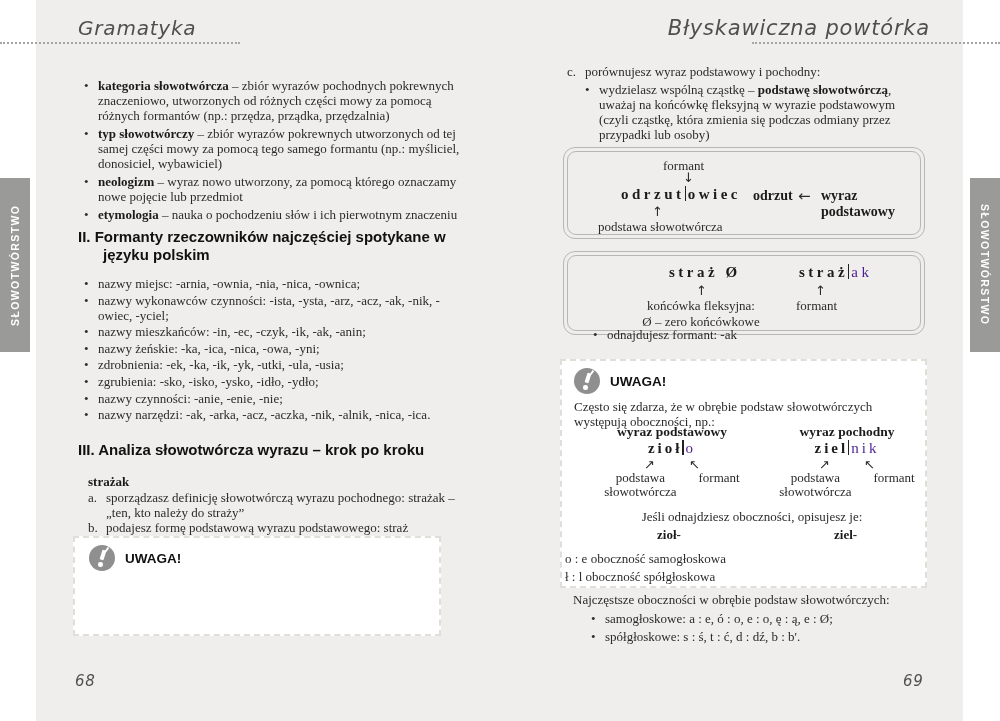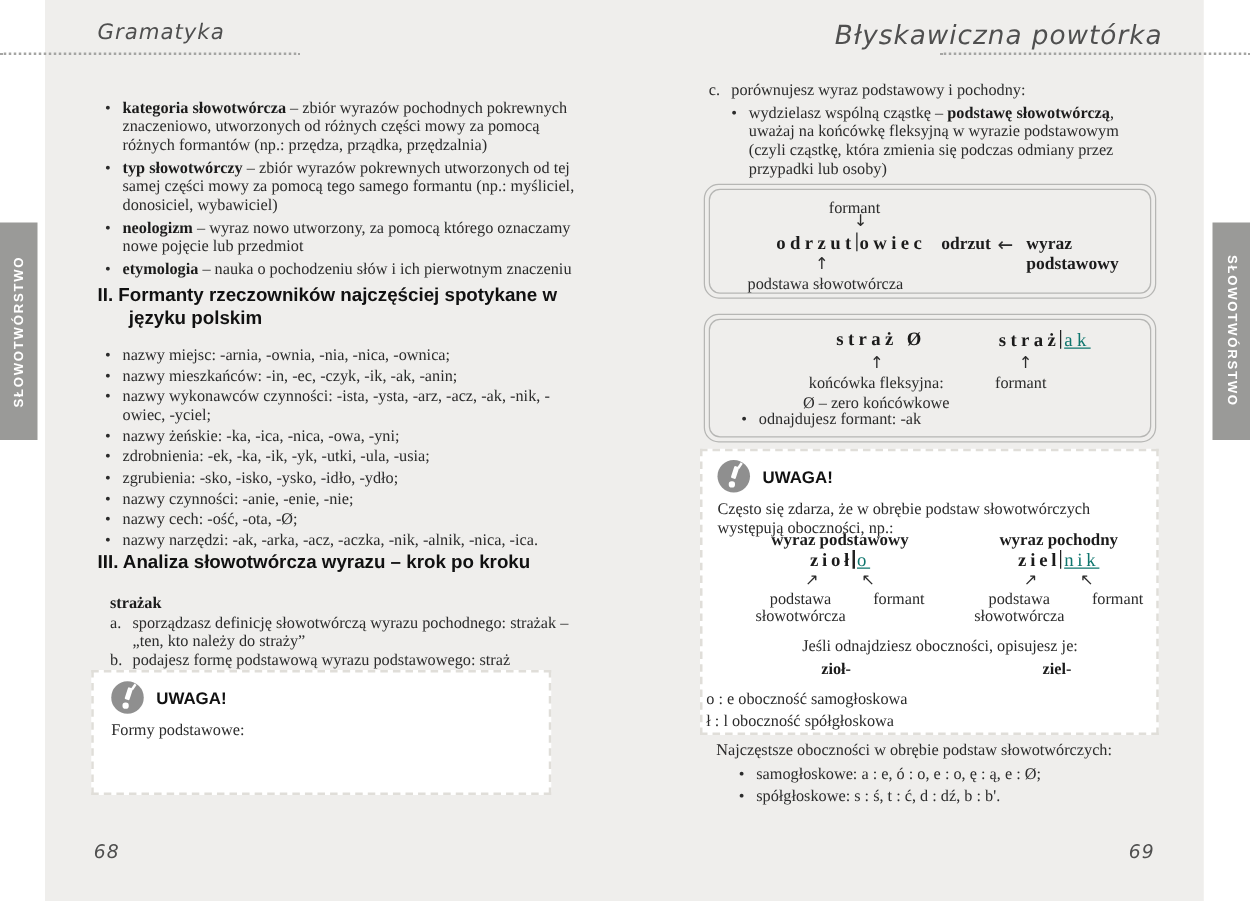--- a/index.html
+++ b/index.html
@@ -1,21 +1,21 @@
 <!DOCTYPE html>
 <html><head>
 <meta charset="utf-8">
 <style>
   html,body{margin:0;padding:0;}
   .canvas{position:relative;width:1000px;height:721px;background:#ffffff;overflow:hidden;
           font-family:"Liberation Serif","DejaVu Serif",serif;color:#2b2b2b;}
   .spread-bg{position:absolute;left:36px;top:0;width:927px;height:721px;background:#efeeec;}
   
   .hand{font-family:"DejaVu Sans",sans-serif;font-style:italic;color:#4f4f4f;letter-spacing:0.8px;}
-  .header-left{position:absolute;left:78px;top:16px;font-size:17px;}
+  .header-left{position:absolute;left:78px;top:16px;font-size:20px;}
   .header-right{position:absolute;right:70px;top:16px;font-size:21px;}
   .rule{position:absolute;top:42px;border-top:2px dotted #a5a5a3;height:0;}
   .rule-left{left:0;width:240px;}
   .rule-right{left:752px;width:248px;}
   .pagenum{position:absolute;top:672px;font-size:15px;}
   .pn-left{left:75px;text-align:right;}
   .pn-right{left:903px;}
   
   .tab{position:absolute;top:178px;width:30px;height:174px;background:#9a9a98;color:#ffffff;
        font-family:"Liberation Sans",sans-serif;font-weight:bold;font-size:10.5px;letter-spacing:1.4px;
@@ -41,21 +41,21 @@
   .uwaga-icon{width:26px;height:26px;border-radius:50%;background:#8f8f8f;position:relative;flex:0 0 26px;}
   .uwaga-icon .bar{position:absolute;left:12px;top:5px;width:4px;height:10px;background:#fff;transform:rotate(18deg);border-radius:1px;}
   .uwaga-icon .dot{position:absolute;left:9px;top:17px;width:4.5px;height:4.5px;background:#fff;border-radius:50%;}
   .uwaga-icon .tick{position:absolute;left:17px;top:2px;width:2px;height:5px;background:#fff;transform:rotate(35deg);}
   .note-title{font-family:"Liberation Sans",sans-serif;font-weight:bold;font-size:13.5px;color:#111;}
   
   .dbox{position:absolute;border:1px solid #b6b6b4;border-radius:12px;padding:3px;box-sizing:border-box;}
   .dbox-in{position:relative;border:1px solid #b6b6b4;border-radius:9px;width:100%;height:100%;box-sizing:border-box;}
   
   .sw{font-weight:bold;font-size:15px;letter-spacing:3.5px;color:#1b1b1b;white-space:nowrap;}
-  .sw .lt{font-weight:normal;color:#0f766e;text-decoration:underline;}
+  .sw .lt{font-weight:normal;color:#4c1d95;}
   .vb{display:inline-block;width:1.2px;height:15px;background:#222;margin:0 2px 0 0;vertical-align:-2px;}
   .dlabel{font-size:13px;color:#2b2b2b;}
   .ar{font-family:"DejaVu Sans",sans-serif;font-size:13px;color:#2b2b2b;line-height:1;}
   .ar-down::before{content:"↓";}
   .ar-up::before{content:"↑";}
   .ar-left::before{content:"←";letter-spacing:-1px;}
   .ar-ne::before{content:"↗";}
   .ar-nw::before{content:"↖";}
   
   .mini{position:absolute;width:170px;text-align:center;}
@@ -82,27 +82,26 @@
     <li><b>kategoria słowotwórcza</b><span> – zbiór wyrazów pochodnych pokrewnych znaczeniowo, utworzonych od różnych części mowy za pomocą różnych formantów (np.: przędza, prządka, przędzalnia)</span></li>
     <li><b>typ słowotwórczy</b><span> – zbiór wyrazów pokrewnych utworzonych od tej samej części mowy za pomocą tego samego formantu (np.: myśliciel, donosiciel, wybawiciel)</span></li>
     <li><b>neologizm</b><span> – wyraz nowo utworzony, za pomocą którego oznaczamy nowe pojęcie lub przedmiot</span></li>
     <li><b>etymologia</b><span> – nauka o pochodzeniu słów i ich pierwotnym znaczeniu</span></li>
   </ul>
 
   <div class="h2 abs" style="left:78px;top:228px;width:372px;">II. Formanty rzeczowników najczęściej spotykane w języku polskim</div>
 
   <ul class="dotlist tight abs body-text" style="left:82px;top:276px;width:390px;">
     <li>nazwy miejsc: -arnia, -ownia, -nia, -nica, -ownica;</li>
+    <li>nazwy wykonawców czynności: -ista, -ysta, -arz, -acz, -ak, -nik, -owiec, -yciel;</li>
     <li>nazwy mieszkańców: -in, -ec, -czyk, -ik, -ak, -anin;</li>
-    <li>nazwy wykonawców czynności: -ista, -ysta, -arz, -acz, -ak, -nik, -owiec, -yciel;</li>
     <li>nazwy żeńskie: -ka, -ica, -nica, -owa, -yni;</li>
     <li>zdrobnienia: -ek, -ka, -ik, -yk, -utki, -ula, -usia;</li>
     <li>zgrubienia: -sko, -isko, -ysko, -idło, -ydło;</li>
     <li>nazwy czynności: -anie, -enie, -nie;</li>
-    <li>nazwy cech: -ość, -ota, -Ø;</li>
     <li>nazwy narzędzi: -ak, -arka, -acz, -aczka, -nik, -alnik, -nica, -ica.</li>
   </ul>
 
   <div class="h2 h3 abs" style="left:78px;top:441px;width:400px;">III. Analiza słowotwórcza wyrazu – krok po kroku</div>
 
   <div class="abs body-text bold" style="left:88px;top:474px;font-weight:bold;">strażak</div>
 
   <div class="abs body-text" style="left:88px;top:490px;width:378px;">
     <div class="step"><span class="step-label">a.</span><span>sporządzasz definicję słowotwórczą wyrazu pochodnego: strażak – „ten, kto należy do straży”</span></div>
     <div class="step"><span class="step-label">b.</span><span>podajesz formę podstawową wyrazu podstawowego: straż</span></div>
@@ -110,21 +109,20 @@
 
   <div class="note" style="left:73px;top:536px;width:368px;height:100px;padding:7px 14px;">
     <div class="note-head">
       <span class="uwaga-icon">
           <span class="bar"></span>
           <span class="dot"></span>
           <span class="tick"></span>
         </span>
       <span class="note-title">UWAGA!</span>
     </div>
-    <div class="body-text" style="margin-top:5px;">Formy podstawowe:</div>
   </div>
 
   <div class="hand pagenum pn-left">68</div>
 
   <div class="abs body-text" style="left:567px;top:64px;width:372px;">
     <div class="step"><span class="step-label">c.</span><span>porównujesz wyraz podstawowy i pochodny:</span></div>
     <ul class="dotlist" style="margin:3px 0 0 16px;width:344px;">
       <li><span>wydzielasz wspólną cząstkę – </span><b>podstawę słowotwórczą</b><span>, uważaj na końcówkę fleksyjną w wyrazie podstawowym (czyli cząstkę, która zmienia się podczas odmiany przez przypadki lub osoby)</span></li>
     </ul>
   </div>
@@ -135,21 +133,21 @@
       <span class="ar ar-down abs" style="left:115px;top:19px;"></span>
       <span class="sw abs" style="left:53px;top:34px;"><span>odrzut</span><span class="vb"></span><span>owiec</span></span>
       <span class="abs" style="left:185px;top:36px;font-weight:bold;font-size:14px;color:#1b1b1b;">odrzut</span>
       <span class="ar ar-left abs" style="left:230px;top:37px;font-size:15px;"></span>
       <span class="abs" style="left:253px;top:36px;font-weight:bold;font-size:14px;color:#1b1b1b;">wyraz podstawowy</span>
       <span class="ar ar-up abs" style="left:84px;top:53px;"></span>
       <span class="dlabel abs" style="left:30px;top:67px;">podstawa słowotwórcza</span>
     </div>
   </div>
 
-  <div class="dbox" style="left:563px;top:251px;width:362px;height:103px;">
+  <div class="dbox" style="left:563px;top:251px;width:362px;height:84px;">
     <div class="dbox-in">
       <span class="sw abs" style="left:101px;top:8px;"><span>straż</span> <span>Ø</span></span>
       <span class="sw abs" style="left:231px;top:8px;"><span>straż</span><span class="vb"></span><span class="lt">ak</span></span>
       <span class="ar ar-up abs" style="left:128px;top:28px;"></span>
       <span class="ar ar-up abs" style="left:247px;top:28px;"></span>
       <span class="dlabel abs" style="left:68px;top:42px;width:130px;text-align:center;">końcówka fleksyjna:</span>
       <span class="dlabel abs" style="left:68px;top:58px;width:130px;text-align:center;">Ø – zero końcówkowe</span>
       <span class="dlabel abs" style="left:228px;top:42px;">formant</span>
       <ul class="dotlist body-text abs" style="left:23px;top:71px;width:300px;">
         <li>odnajdujesz formant: -ak</li>

